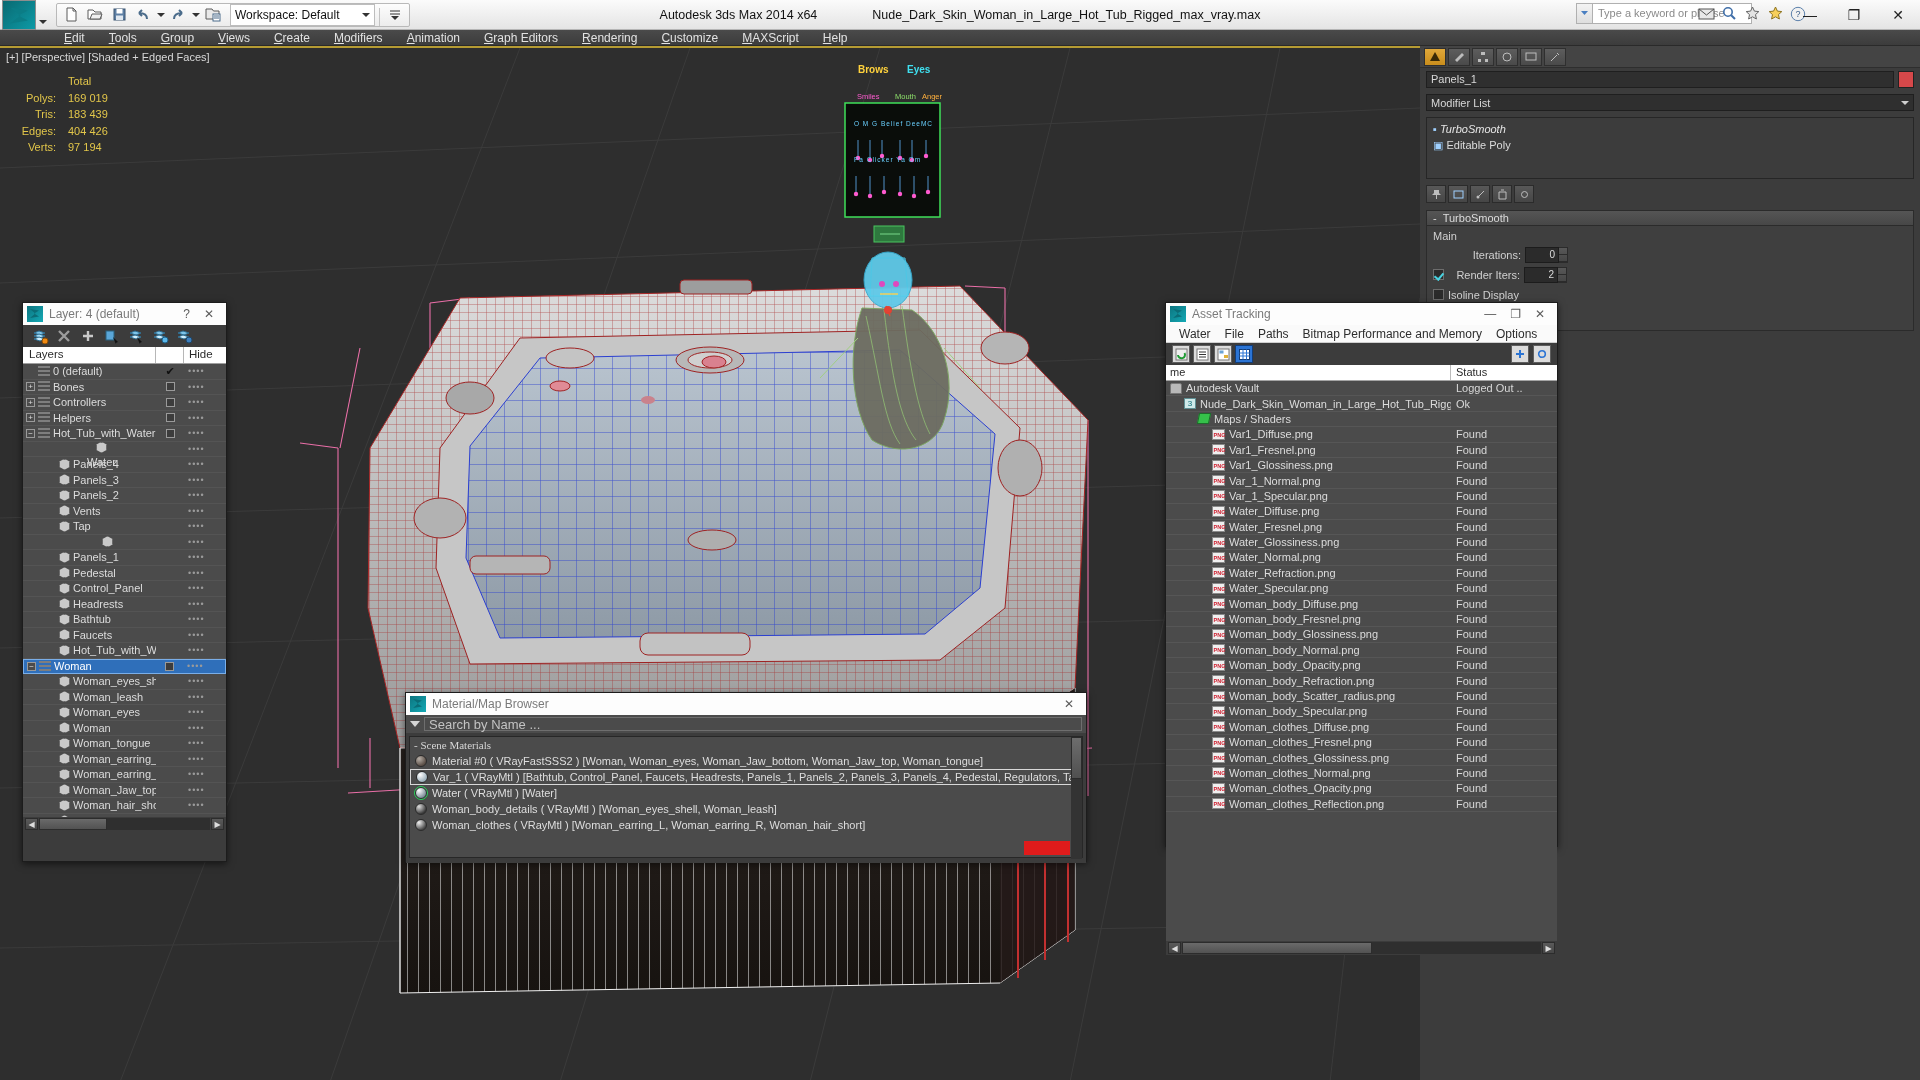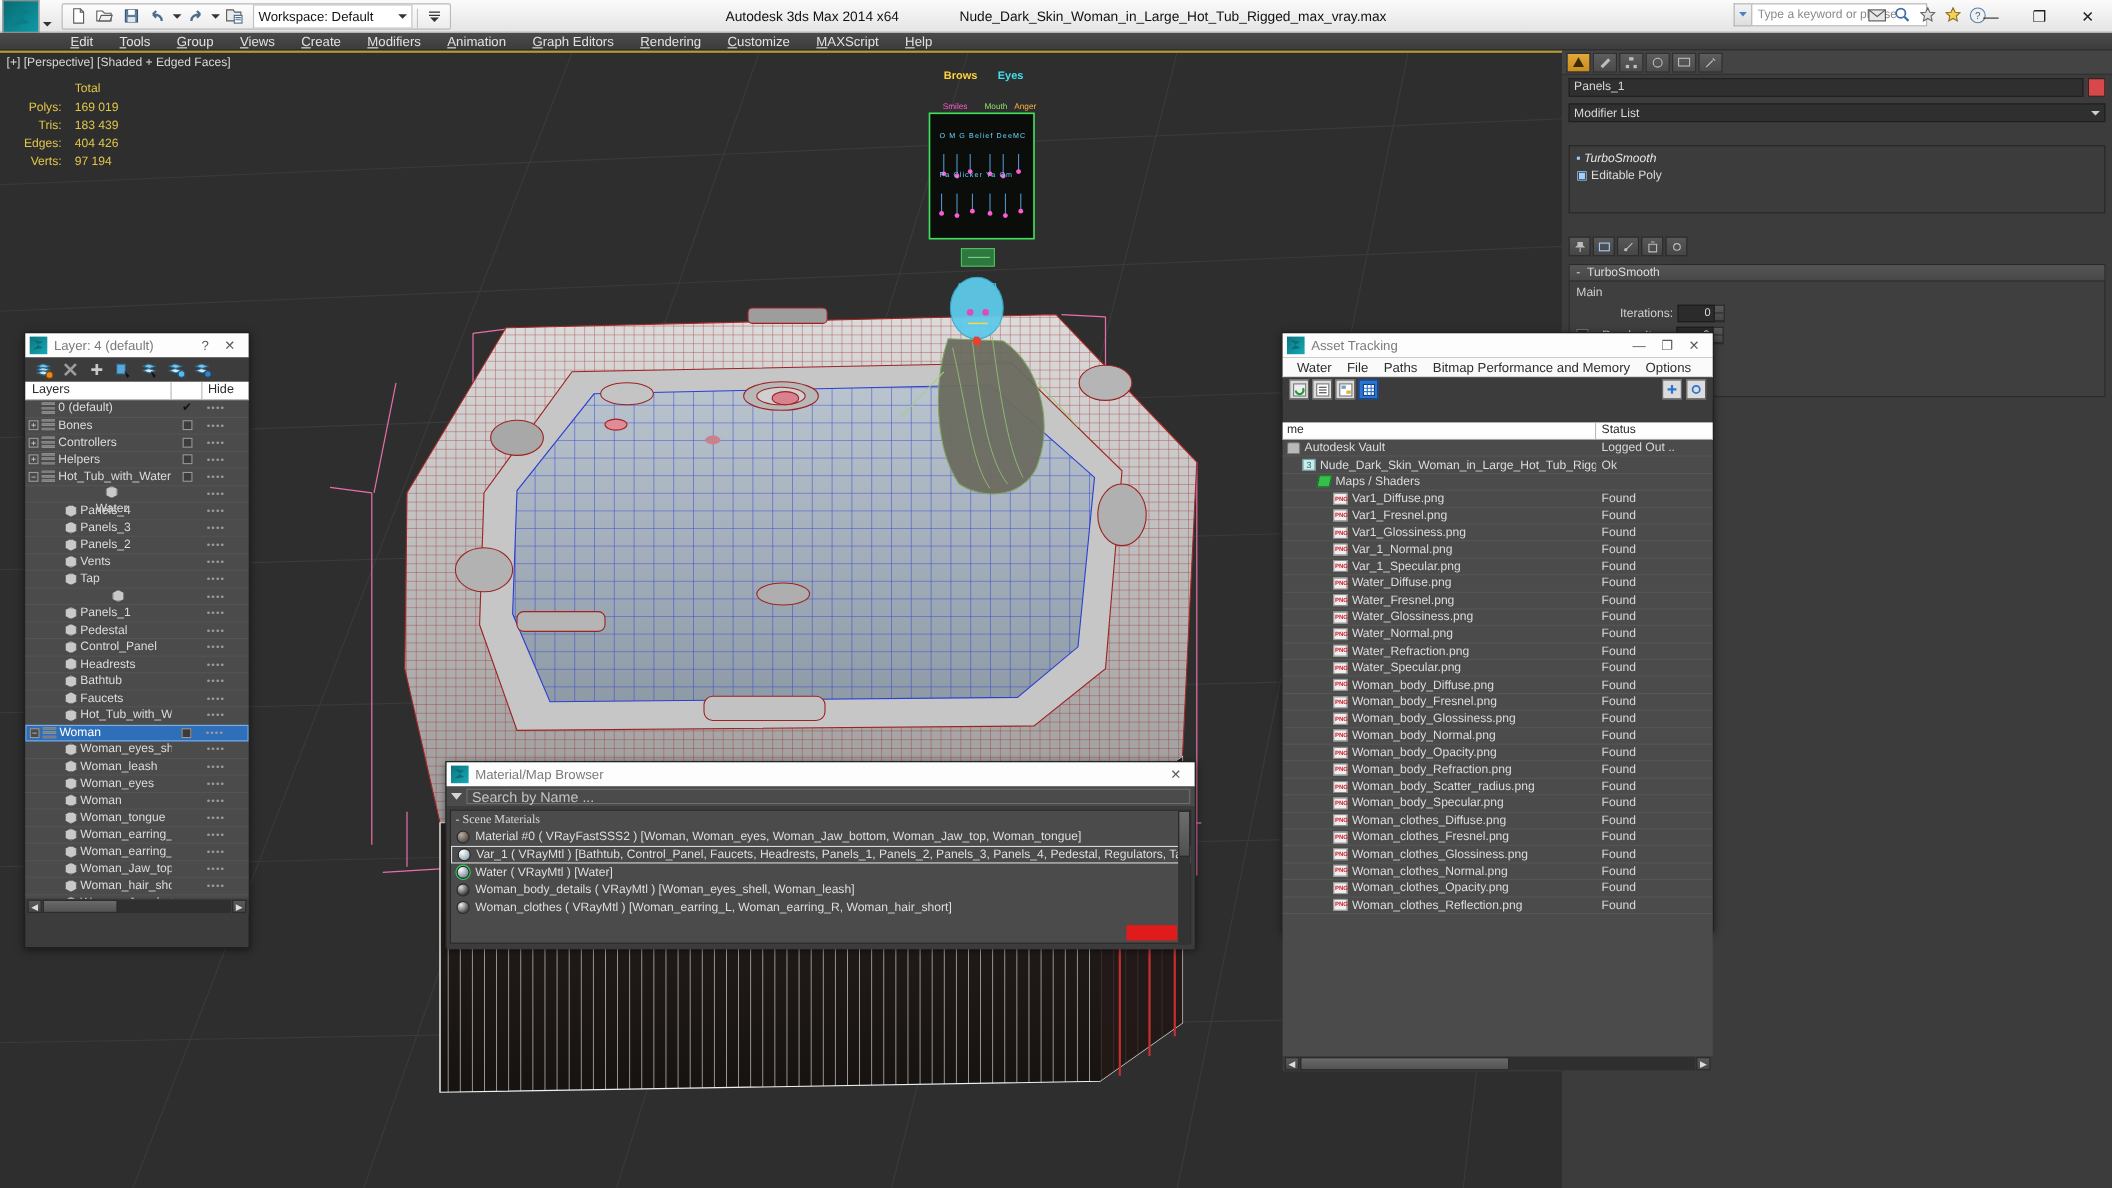--- a/index.html
+++ b/index.html
@@ -67,21 +67,21 @@
   .cpTab { width:22px;height:18px; background:linear-gradient(#5d5d5d,#4a4a4a);
     border:1px solid #2f2f2f; display:flex;align-items:center;justify-content:center; }
   .cpTab.sel { background:linear-gradient(#e0a83a,#c98d1c); }
   .cpRow { padding:3px 6px; }
   .cpField { background:#2f2f2f; border:1px solid #1f1f1f; color:#d8d8d8;
     height:17px; font-size:11px; padding:1px 4px; }
   .cpName { display:flex; gap:4px; align-items:center; }
   .cpColor { width:16px;height:17px;background:#d6484a;border:1px solid #222; }
   .cpCombo { display:flex; align-items:center; background:#2f2f2f; border:1px solid #1f1f1f;
     height:17px; color:#d8d8d8; font-size:11px; padding:0 4px; justify-content:space-between; }
-  .stack { background:#3c3c3c; border:1px solid #262626; height:62px; margin:18px 6px;
+  .stack { background:#3c3c3c; border:1px solid #262626; height:62px; margin:3px 6px;
     color:#dcdcdc; font-size:11px; padding:3px 4px; }
   .stack .it { padding:1px 2px; line-height:14px; }
   .stack .it.sel { font-style:italic; color:#e6e6e6; }
   .stackTools { display:flex; gap:2px; padding:3px 6px; }
   .stBtn { width:20px;height:18px;background:linear-gradient(#585858,#464646);
     border:1px solid #2b2b2b; display:flex;align-items:center;justify-content:center; }
   .rollup { margin:4px 6px 0 6px; border:1px solid #2b2b2b; background:#3f3f3f; }
   .rollHead { height:15px; background:linear-gradient(#555,#474747); color:#dcdcdc;
     font-size:11px; display:flex; align-items:center; gap:6px; padding:0 6px;
     border-bottom:1px solid #2b2b2b; }
@@ -154,21 +154,21 @@
 
   
   #assetWin { left:1165px; top:302px; width:393px; height:545px; }
   #atToolbar { height:22px; background:#3c3c3c; display:flex; align-items:center;
     gap:3px; padding:0 6px; }
   .atBtn { width:18px;height:18px; background:#dcdcdc; border:1px solid #5e5e5e;
     display:flex;align-items:center;justify-content:center; }
   .atBtn.sel { background:#2b74d4; border:1px solid #123d78; }
   .atBtnSp { margin-left:auto; display:flex; gap:4px; }
   #atHdr { display:flex; height:16px; background:#fff; font-size:11px; color:#2b2b2b;
-    border-bottom:1px solid #a5a5a5;margin-top:19px; }
+    border-bottom:1px solid #a5a5a5; }
   #atHdr .hname { flex:1; padding:1px 4px; border-right:1px solid #bbb; }
   #atHdr .hstat { width:106px; padding:1px 5px; }
   #atList { height:560px; overflow:hidden; background:#4b4b4b; }
   .arow { display:flex; height:15.4px; align-items:center; border-bottom:1px solid #565656;
     font-size:11px; color:#dcdcdc; }
   .arow .an { flex:1; display:flex; align-items:center; gap:4px; white-space:nowrap;
     overflow:hidden; }
   .arow .as { width:106px; padding-left:5px; color:#d8d8d8; }
   .indent1 { padding-left:4px; } .indent2 { padding-left:18px; }
   .indent3 { padding-left:32px; } .indent4 { padding-left:46px; }

